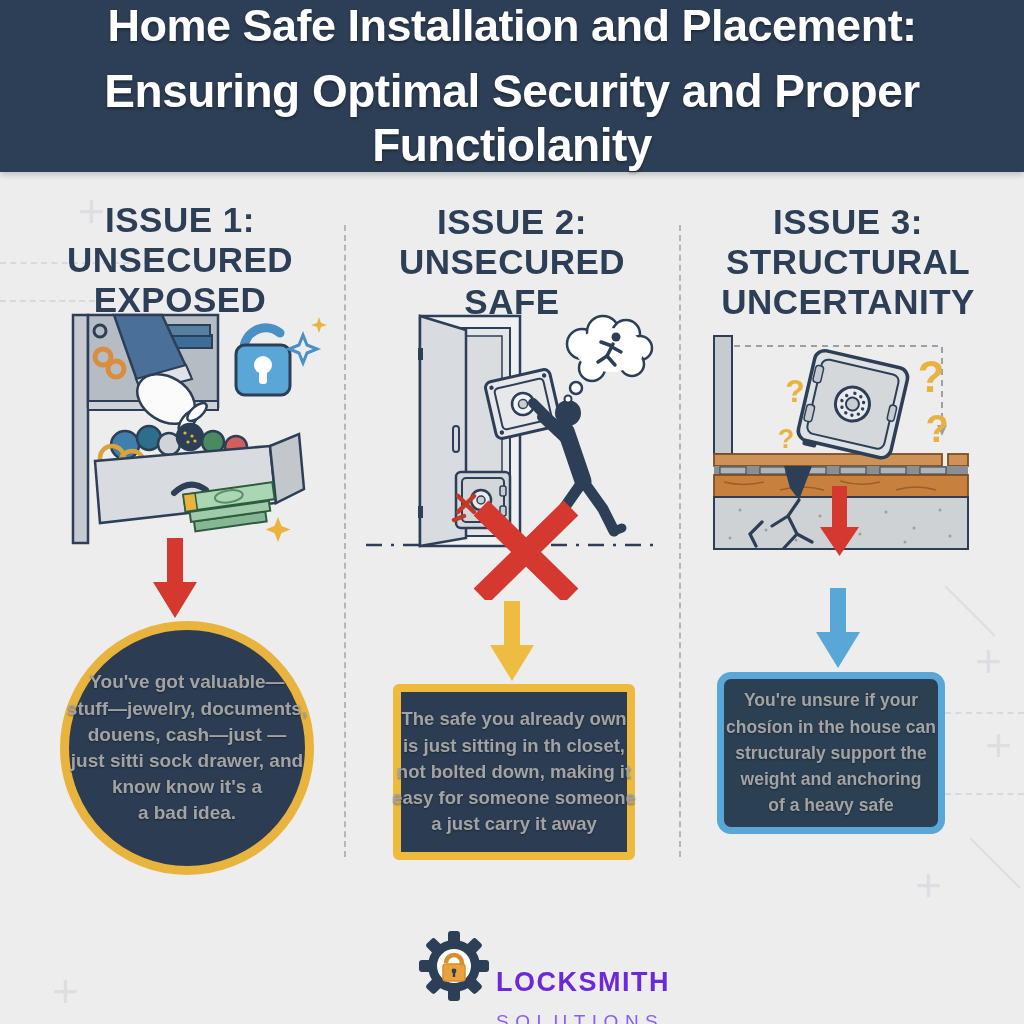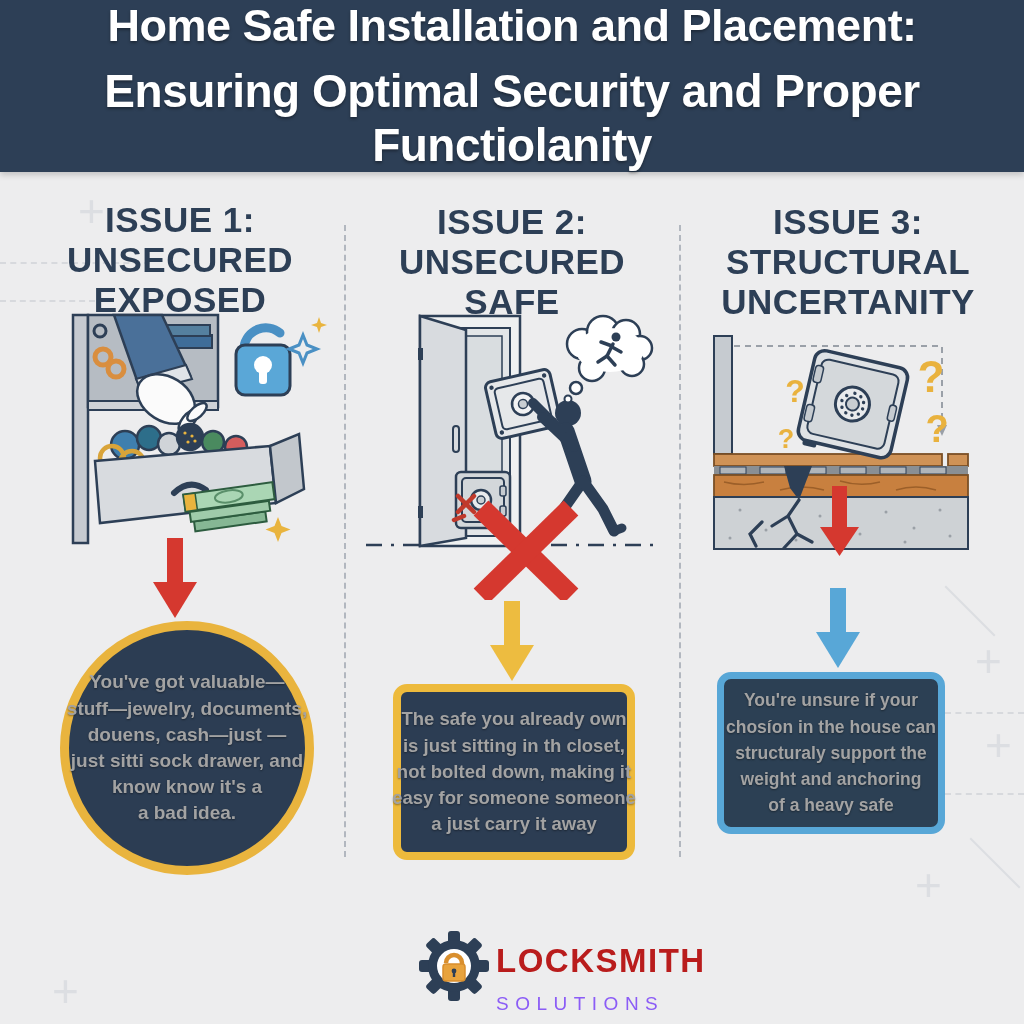--- a/index.html
+++ b/index.html
@@ -31,33 +31,33 @@
   
   .callout{position:absolute;background:#2c3d53;color:#a3a3a3;
     display:flex;flex-direction:column;justify-content:center;align-items:center;
     text-align:center;text-shadow:0 1px 2px rgba(0,0,0,.4);}
   .callout .line{white-space:nowrap;}
   .callout.circle{
     left:60px;top:621px;width:236px;height:236px;border-radius:50%;
     border:9px solid #e9b43e;font-size:19px;line-height:1.38;font-weight:600;
   }
   .callout.box2{
-    left:393px;top:684px;width:226px;height:160px;border-radius:14px;
+    left:393px;top:684px;width:226px;height:160px;border-radius:6px;
     border:8px solid #edba3c;font-size:18.5px;line-height:1.42;font-weight:600;
   }
   .callout.box3{
     left:717px;top:672px;width:214px;height:148px;border-radius:14px;
     border:7px solid #58a7d7;background:#2c4054;font-size:17.5px;line-height:1.5;font-weight:600;
   }
   
   .abs{position:absolute;}
   
   .footer{position:absolute;left:0;top:925px;width:1024px;height:90px;}
   .brand-text{position:absolute;left:496px;top:17px;}
-  .brand-primary{font-size:33px;font-weight:700;color:#b91c1c;letter-spacing:1.5px;}
+  .brand-primary{font-size:27px;font-weight:700;color:#6d28d9;letter-spacing:1.5px;margin-top:25px;}
   .brand-secondary{font-size:19px;color:#8b5cf6;letter-spacing:6.5px;margin-top:13px;}
 </style>
 </head>
 <body>
 
 <div class="canvas">
 
   <div class="deco plus" style="left:78px;top:188px;">+</div>
   <div class="deco plus" style="left:975px;top:638px;">+</div>
   <div class="deco plus" style="left:985px;top:722px;">+</div>

